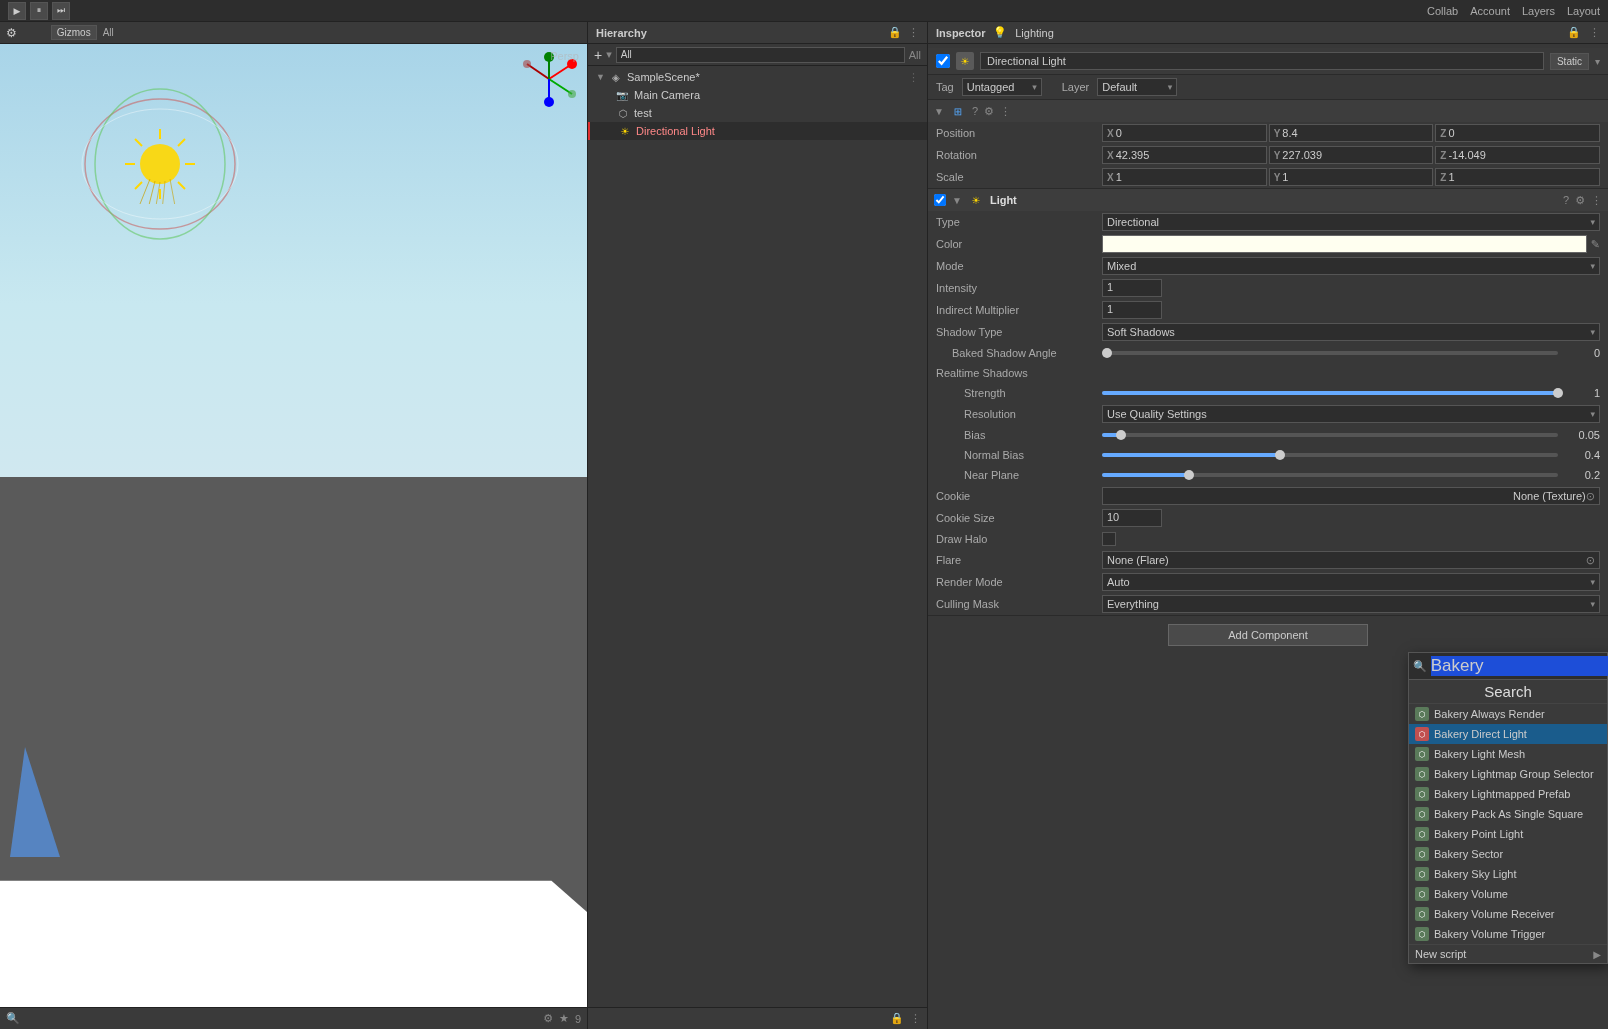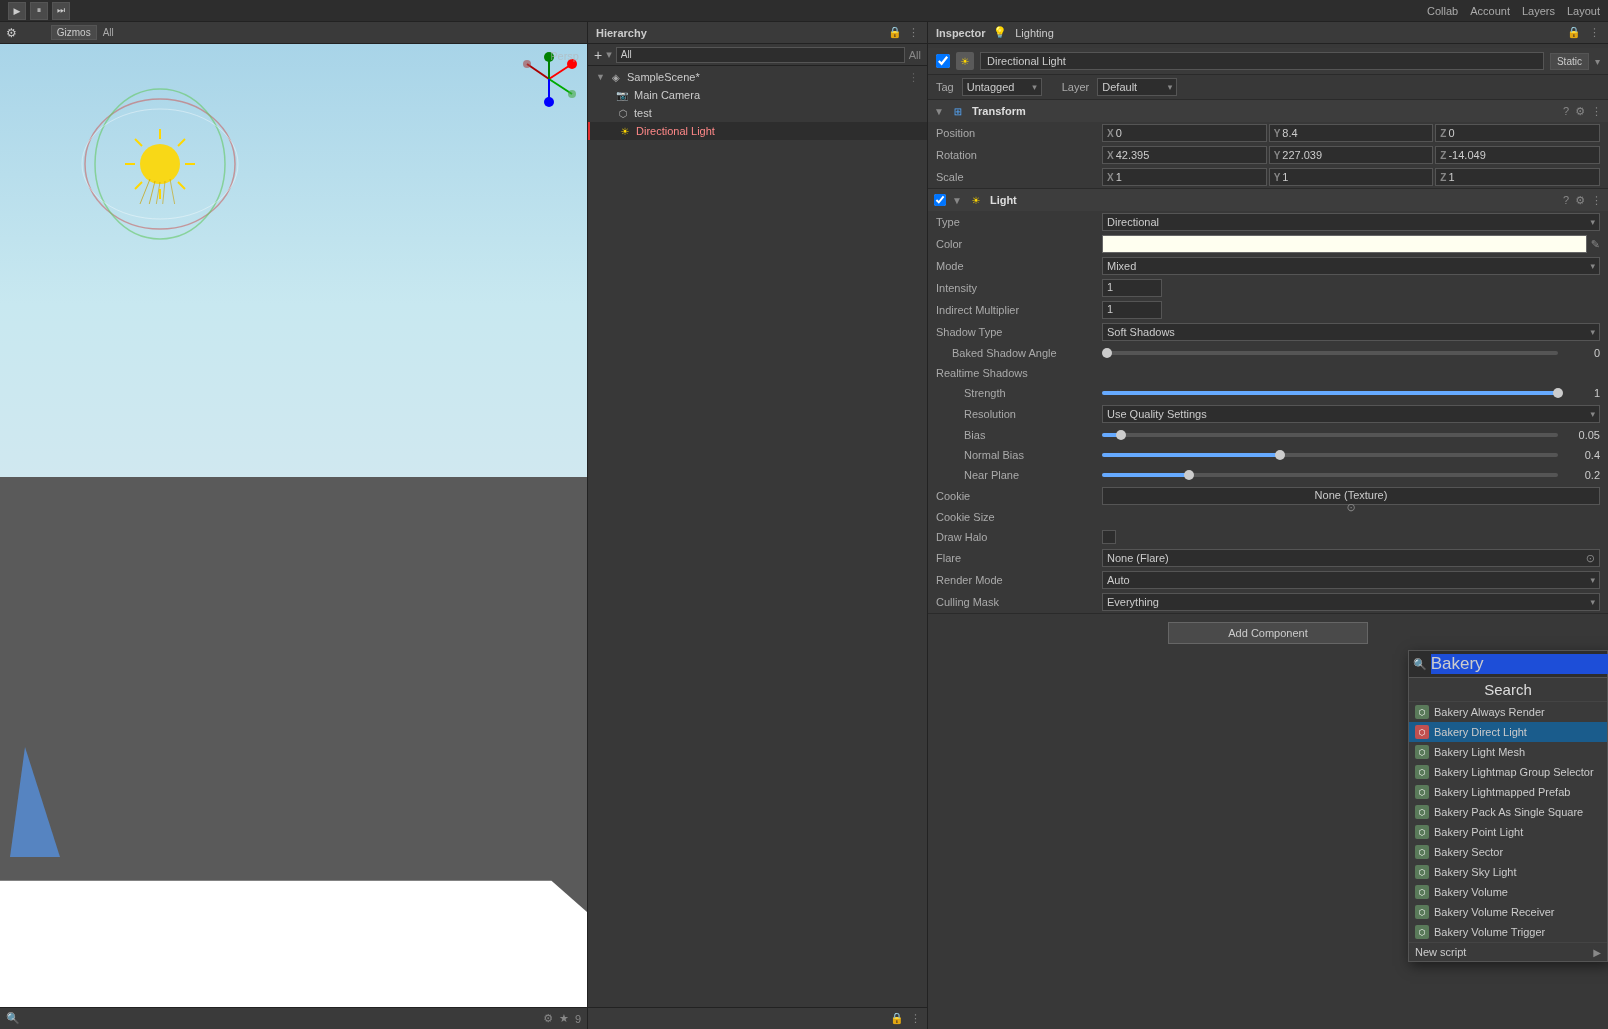--- a/index.html
+++ b/index.html
@@ -616,21 +616,20 @@
         <div class="dropdown-field">
           <span>Default</span>
           <span class="arrow">▾</span>
         </div>
       </div>
 
       <div class="component-section">
         <div class="component-header">
           <span class="component-toggle">▼</span>
           <span class="component-icon" style="color:#5af;">⊞</span>
-          <span class="component-name">Transform</span>
           <div class="component-header-icons">
             <span>?</span>
             <span>⚙</span>
             <span>⋮</span>
           </div>
         </div>
 
         <div class="prop-row">
           <span class="prop-label">Position</span>
           <div class="prop-value">
@@ -836,29 +835,34 @@
                 <div class="slider-thumb" style="left:18%;"></div>
               </div>
               <span class="slider-val">0.2</span>
             </div>
           </div>
         </div>
 
         <div class="prop-row">
           <span class="prop-label">Cookie</span>
           <div class="prop-value">
-            <div class="text-field" style="display:flex; align-items:center; justify-content:flex-start;flex-direction:column;">
+            <div class="text-field" style="display:flex; align-items:center; justify-content:flex-end;">
               <span>None (Texture)</span>
               <span style="color:#888;">⊙</span>
             </div>
           </div>
         </div>
 
         <div class="prop-row">
           <span class="prop-label">Cookie Size</span>
+          <div class="prop-value">
+            <div class="text-field" style="width:60px; display:inline-block;">
+              <span>10</span>
+            </div>
+          </div>
         </div>
 
         <div class="prop-row">
           <span class="prop-label">Draw Halo</span>
           <div class="prop-value">
             <div class="prop-checkbox"></div>
           </div>
         </div>
 
         <div class="prop-row">

